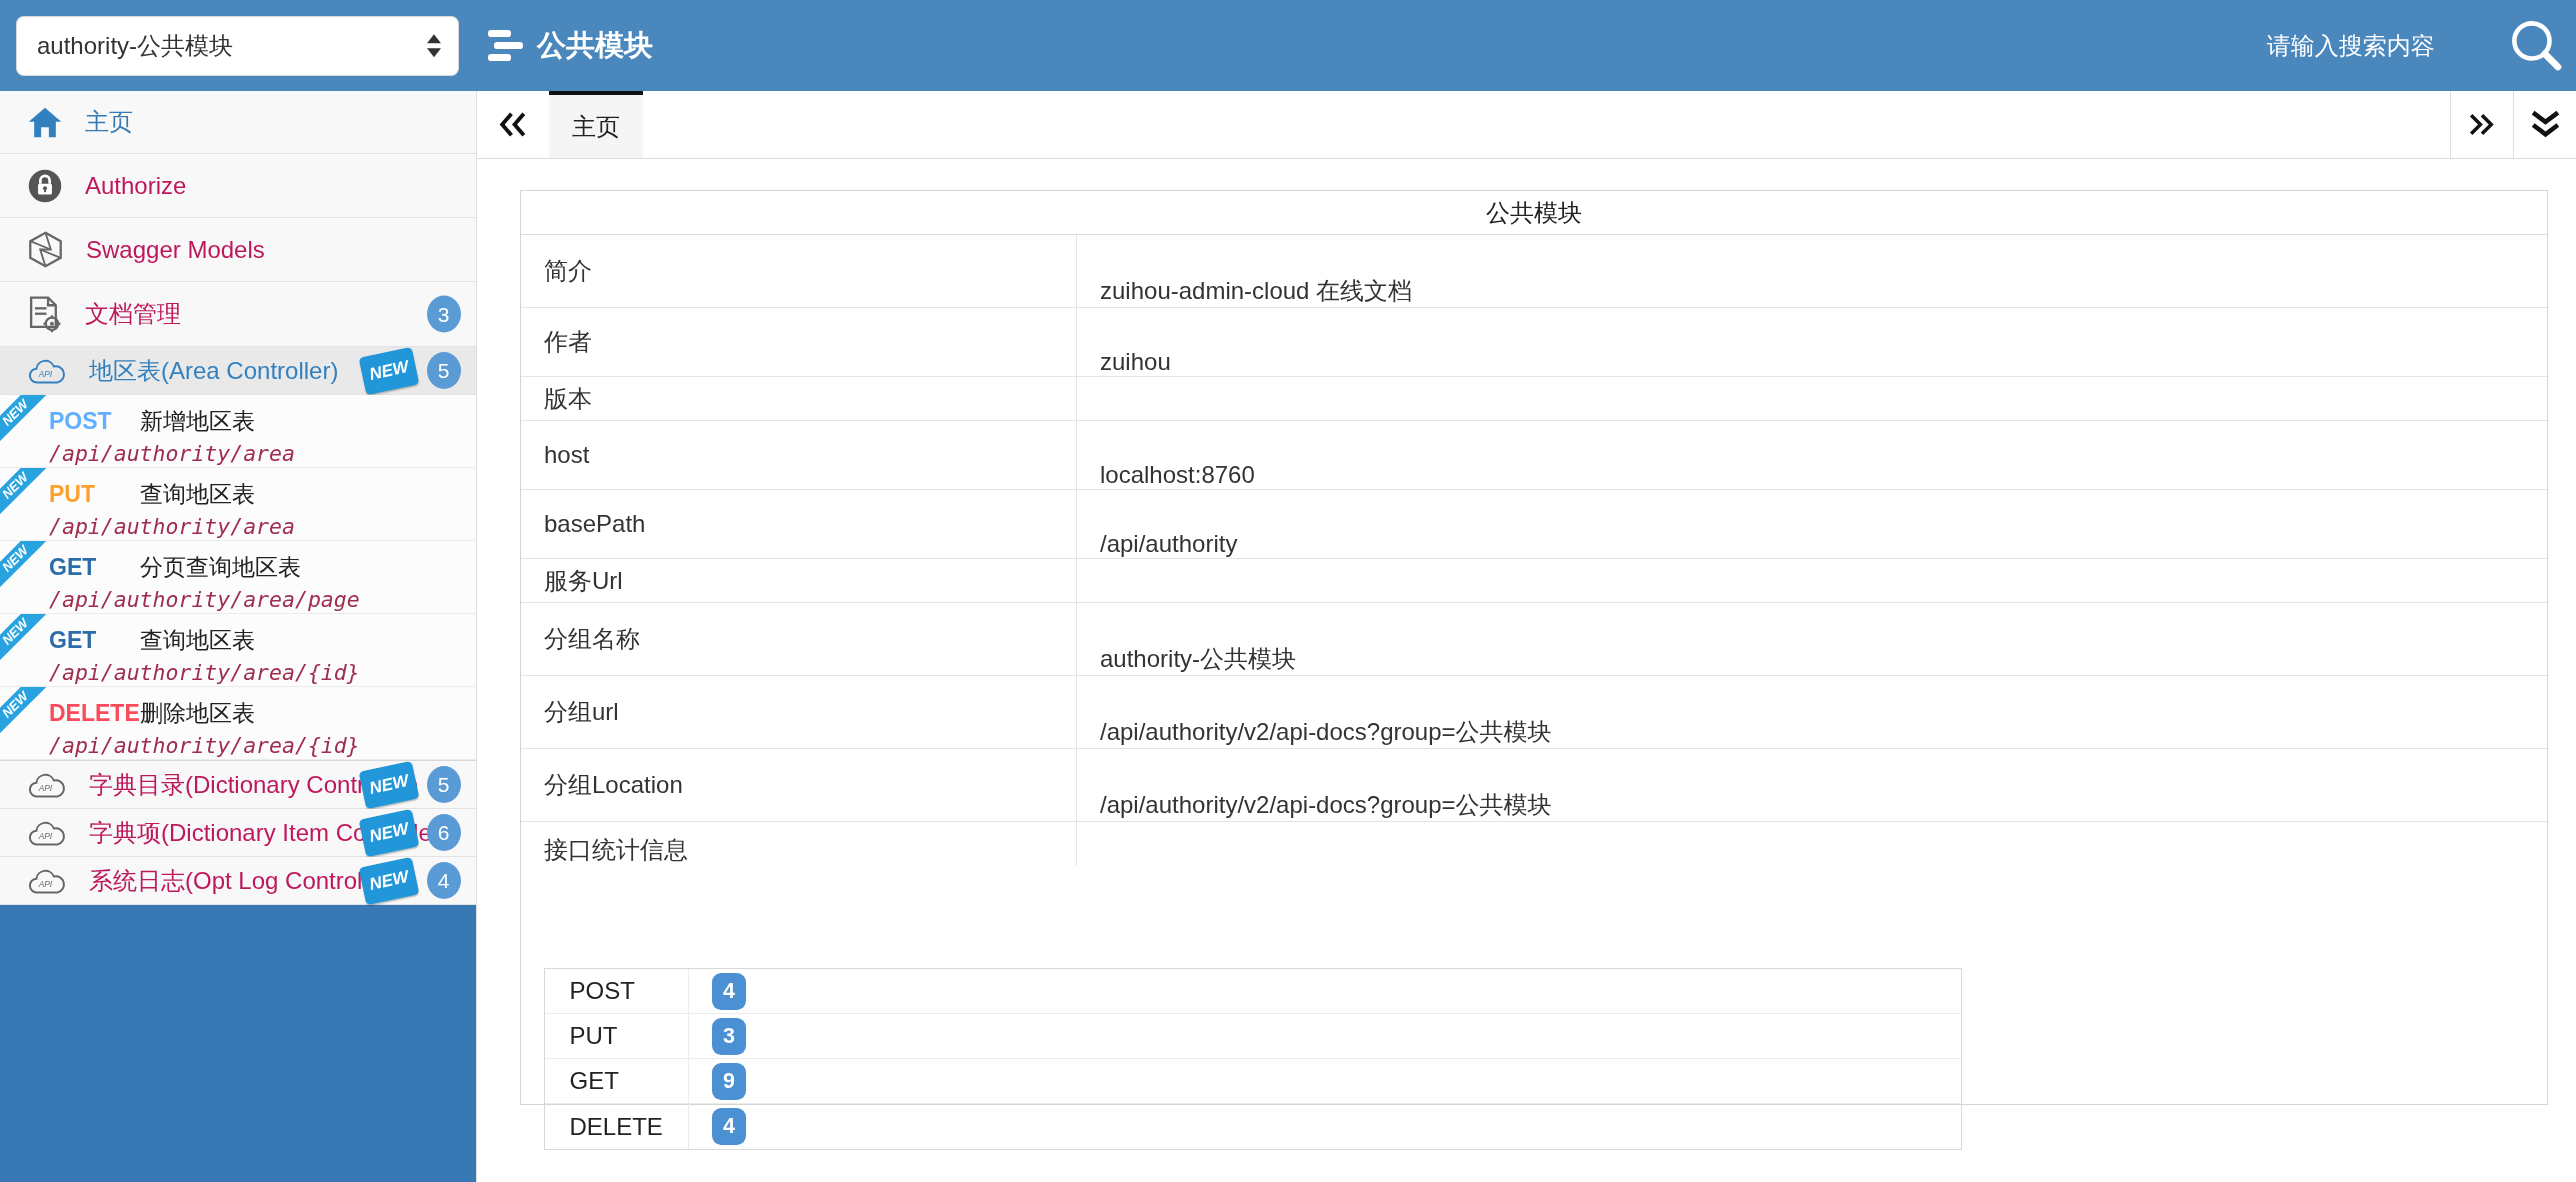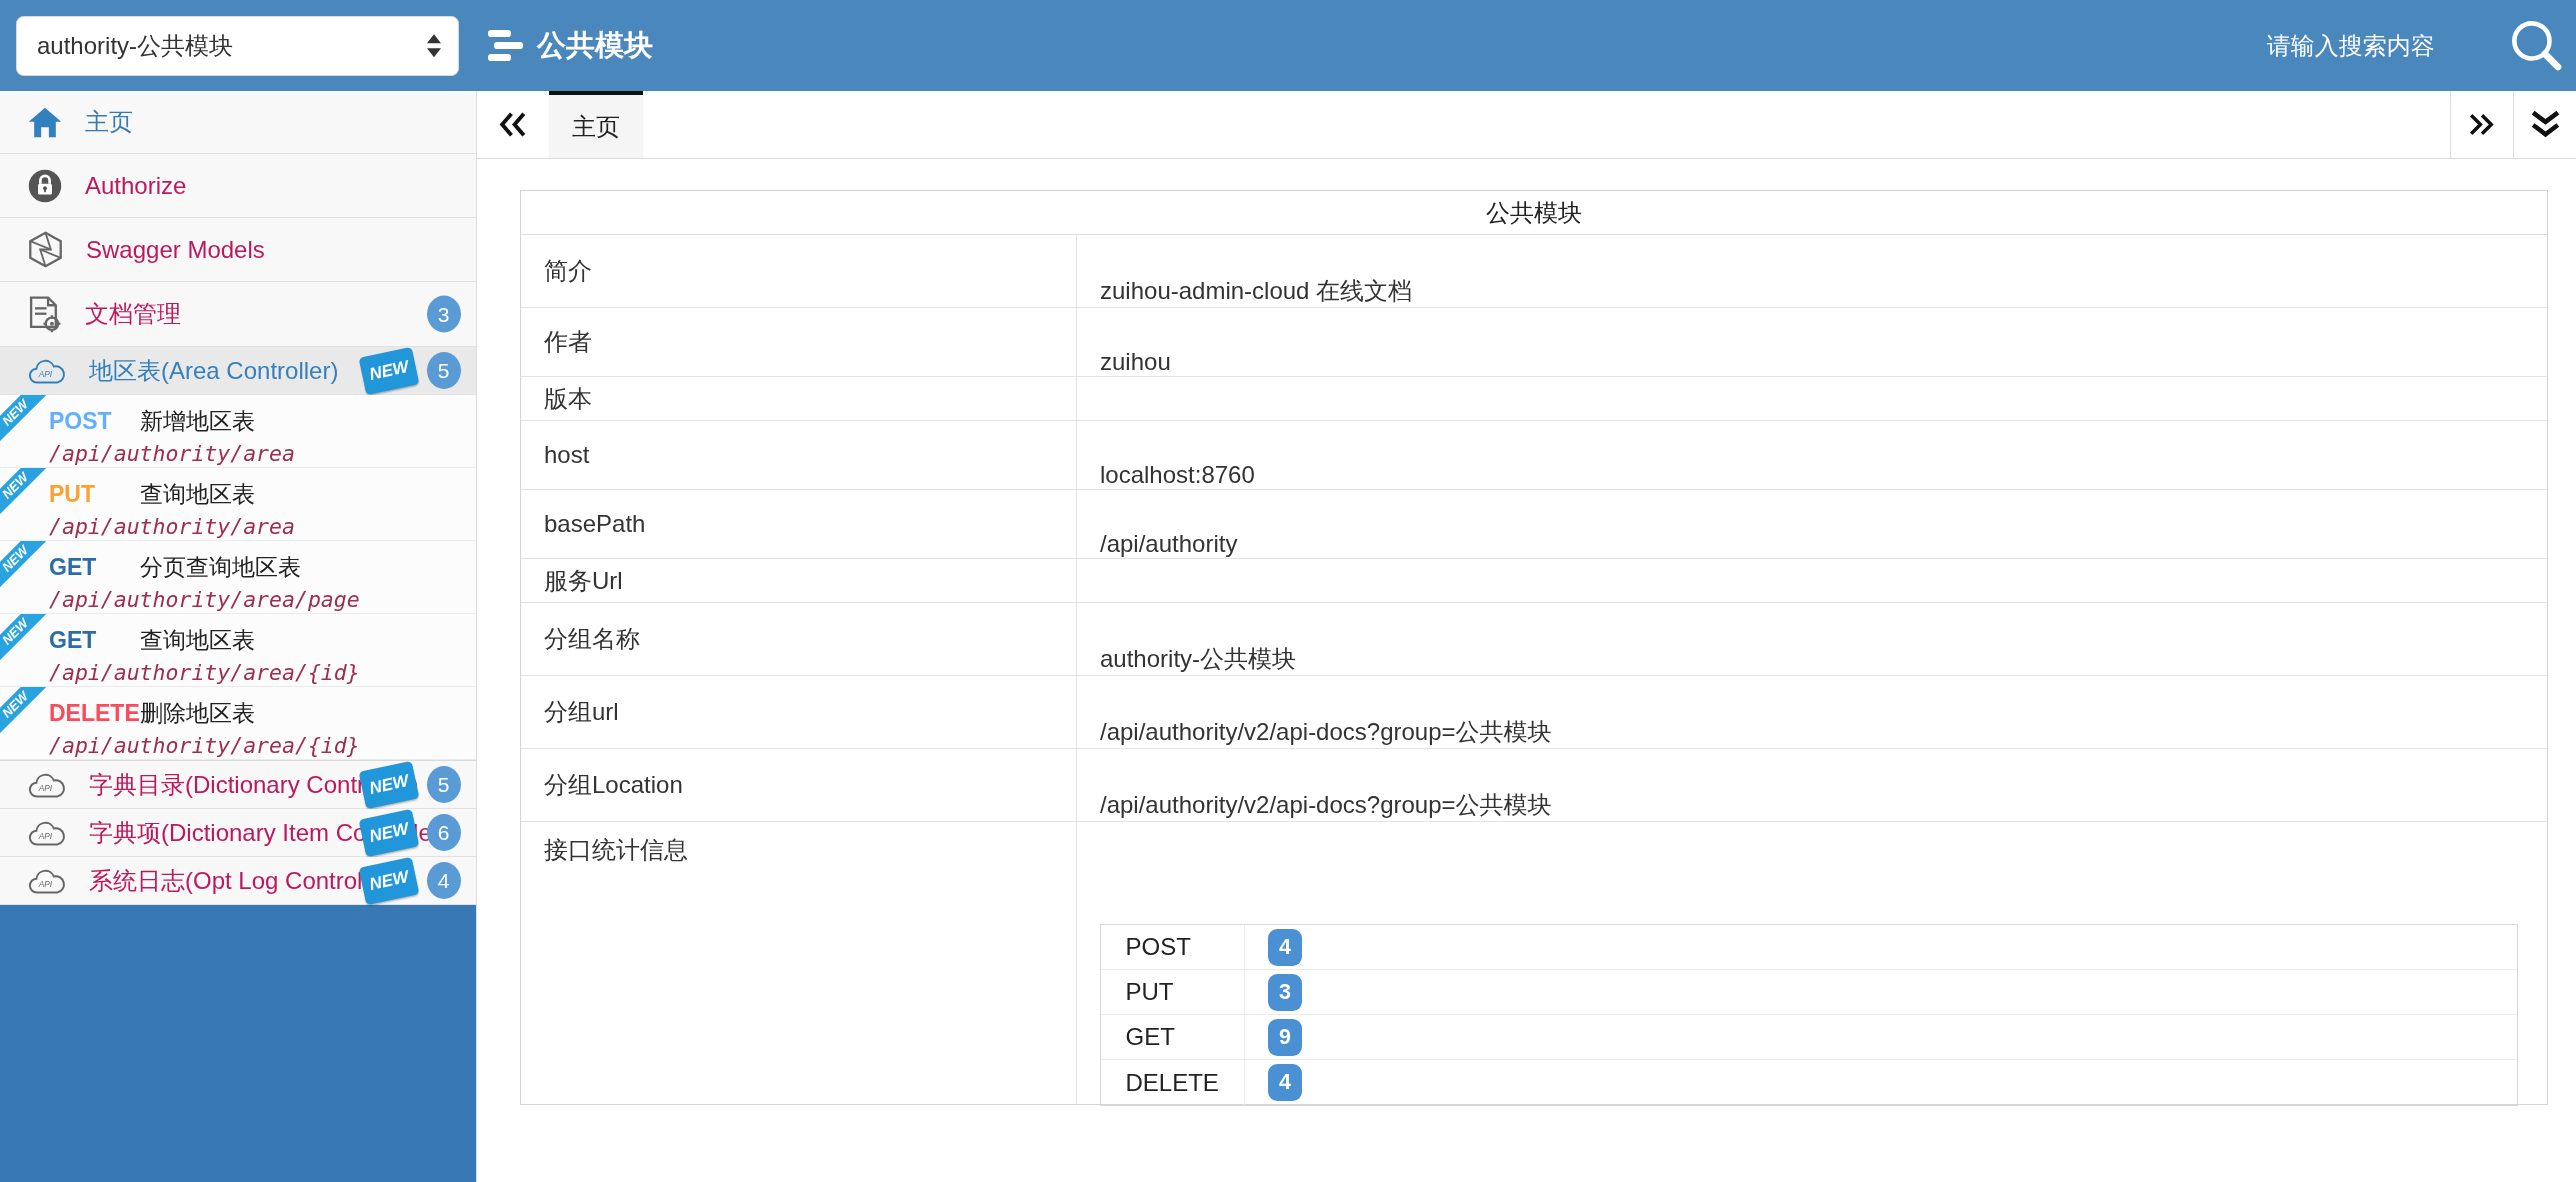--- a/index.html
+++ b/index.html
@@ -87,21 +87,21 @@
 
   .page-body { padding:31px 0 0 43px; }
   .info-table { width:2028px; border:1.5px solid #d4d4d4; font-size:24px; }
   .t-header { height:44px; border-bottom:1.5px solid #ddd; display:flex; align-items:center;
     justify-content:center; color:#222; }
   .t-row { display:flex; border-bottom:1.5px solid #e4e4e4; min-height:44px; }
   .t-row:last-child { border-bottom:none; }
   .t-label { width:556px; border-right:1.5px solid #e4e4e4; padding-left:23px;
     display:flex; align-items:center; color:#333; }
   .t-value { flex:1; padding-left:23px; display:flex; align-items:center; color:#333;margin-top:40px; }
-  .t-row.stats { height:282px; }
+  .t-row.stats { height:282px;flex-direction:column; }
   .t-row.stats .t-label { align-items:flex-start; padding-top:12.3px; }
   .t-row.stats .t-value { display:block; padding-top:0; }
 
   .stats-table { margin-top:62px; width:1418px; border:1.5px solid #d8d8d8; }
   .s-row { display:flex; height:45px; border-bottom:1.5px solid #ececec; align-items:stretch; }
   .s-row:last-child { border-bottom:none; }
   .s-method { width:144px; border-right:1.5px solid #ececec; display:flex; align-items:center;
     padding-left:24.5px; font-size:24px; color:#222; }
   .s-count-cell { flex:1; display:flex; align-items:center; }
   .s-badge { margin-left:23px; min-width:34px; height:37px; padding:0 6.1px; border-radius:9.2px;

